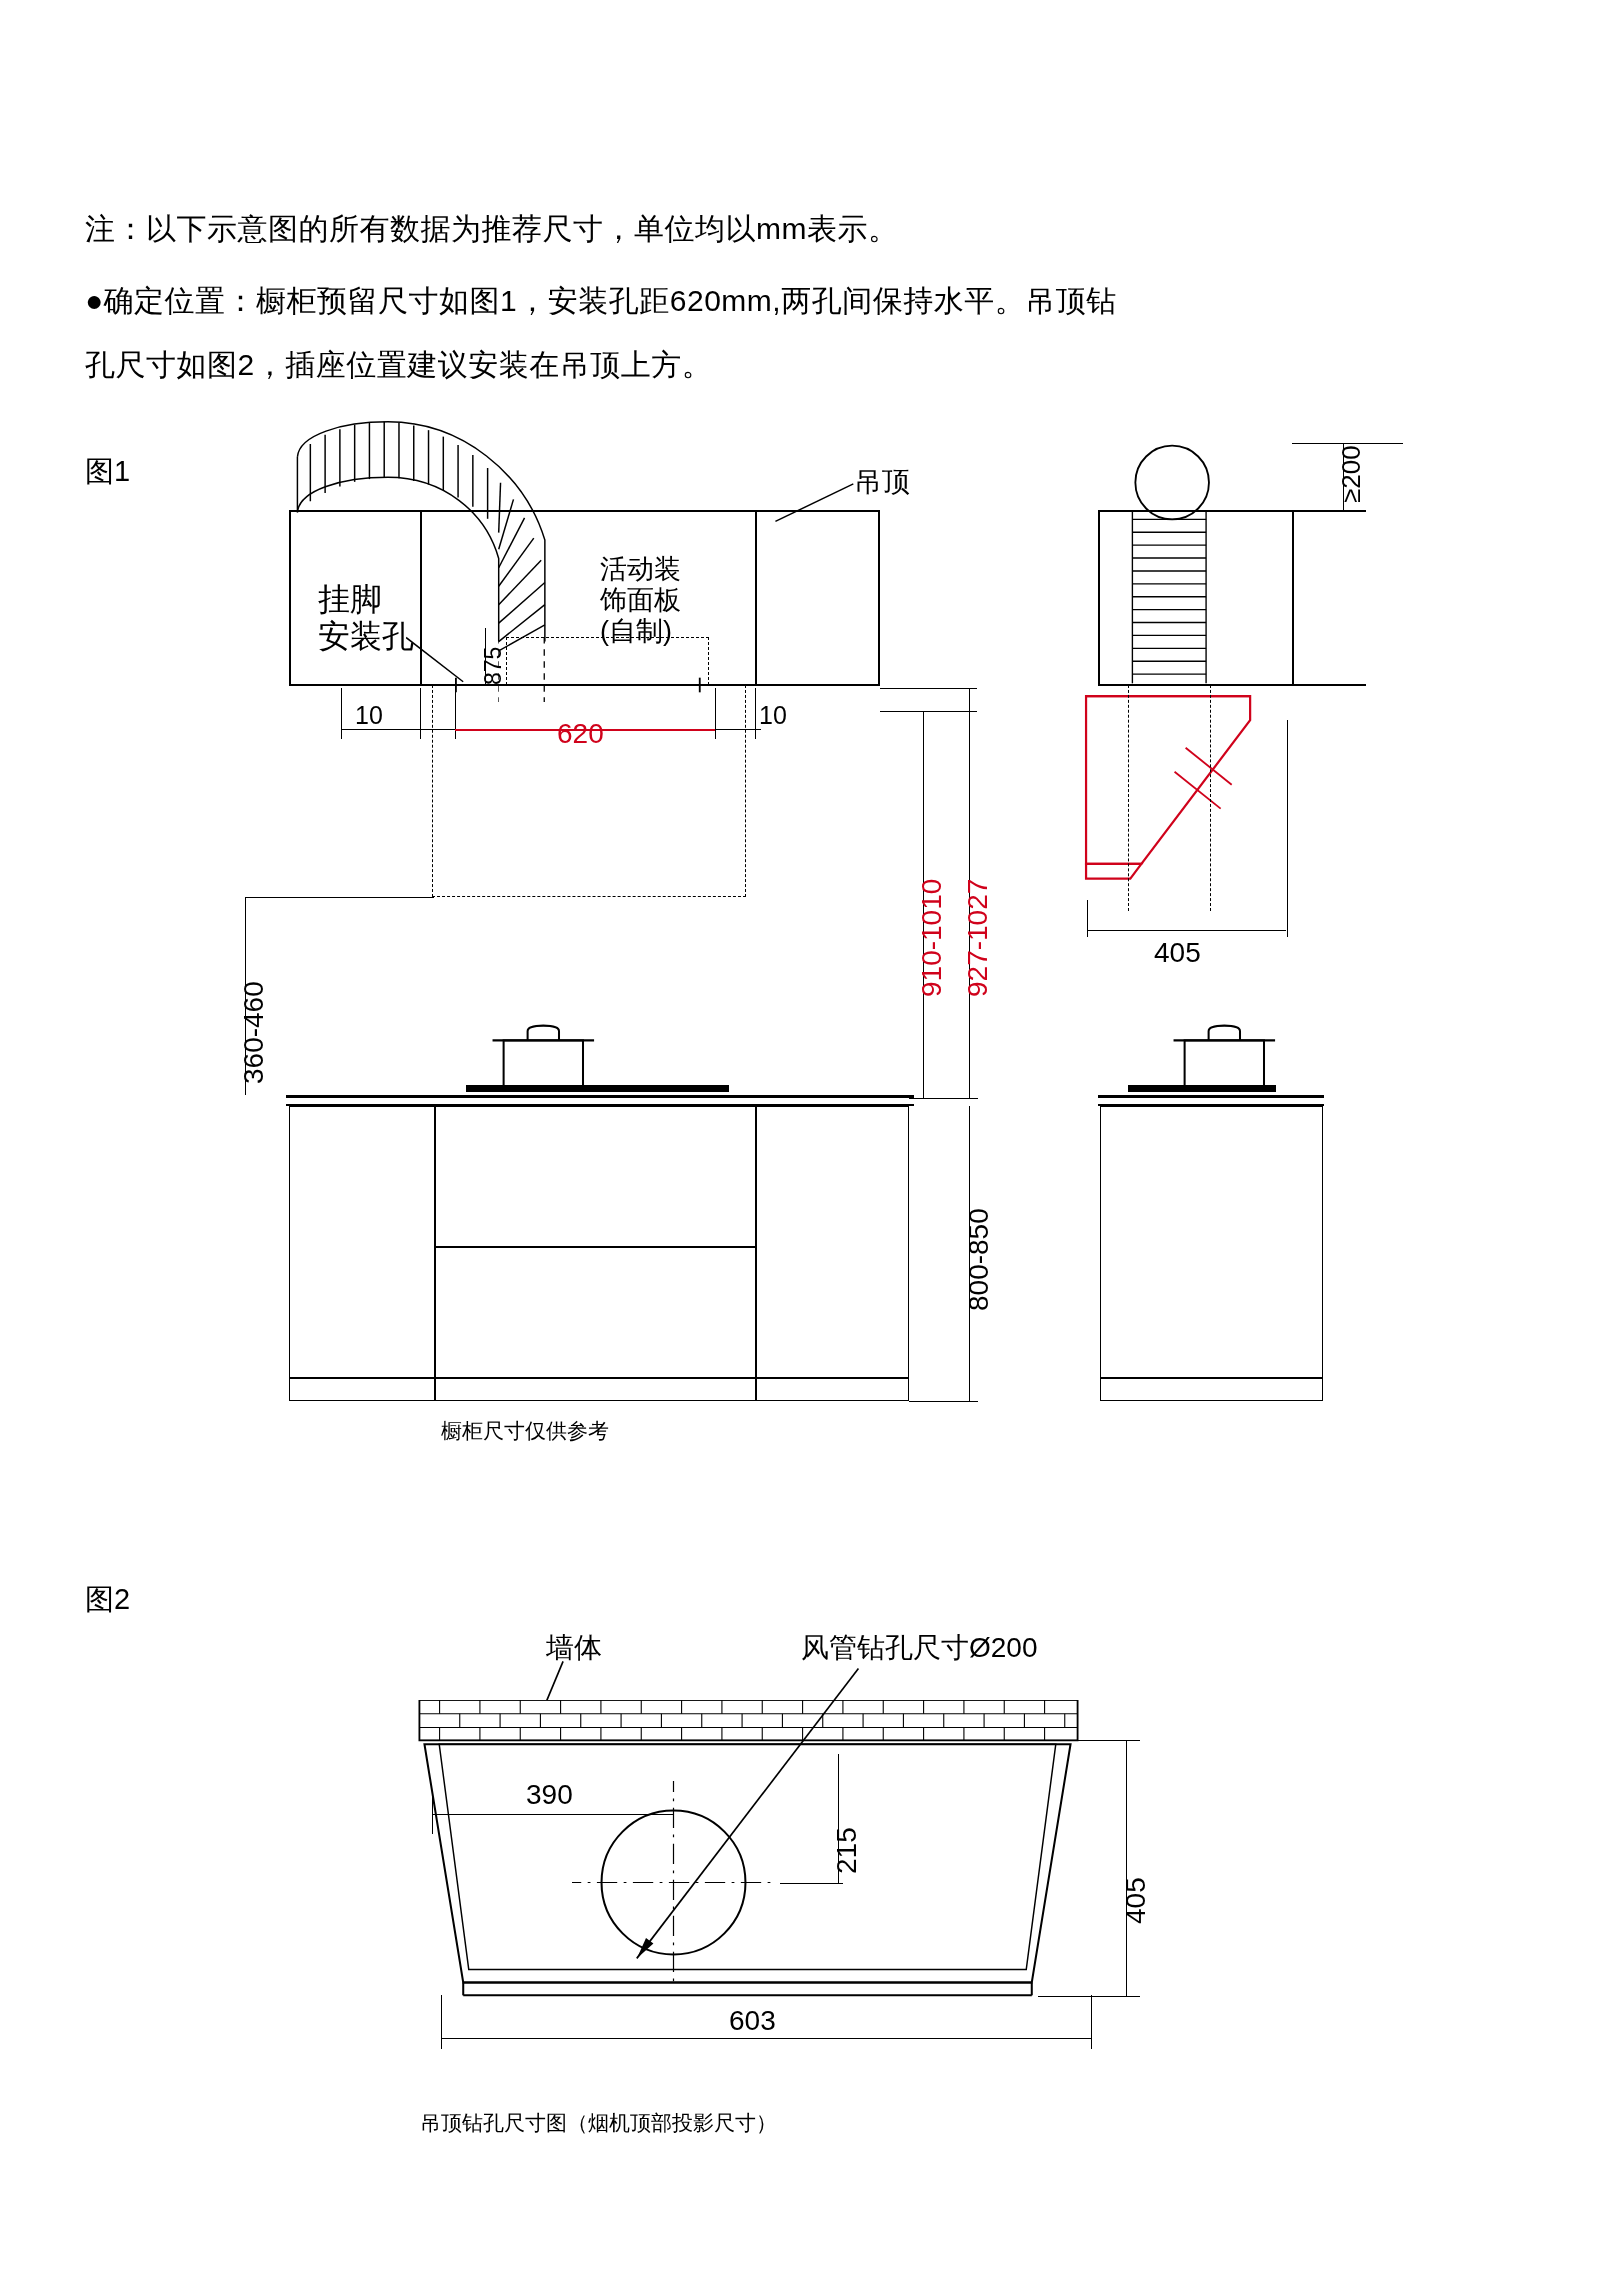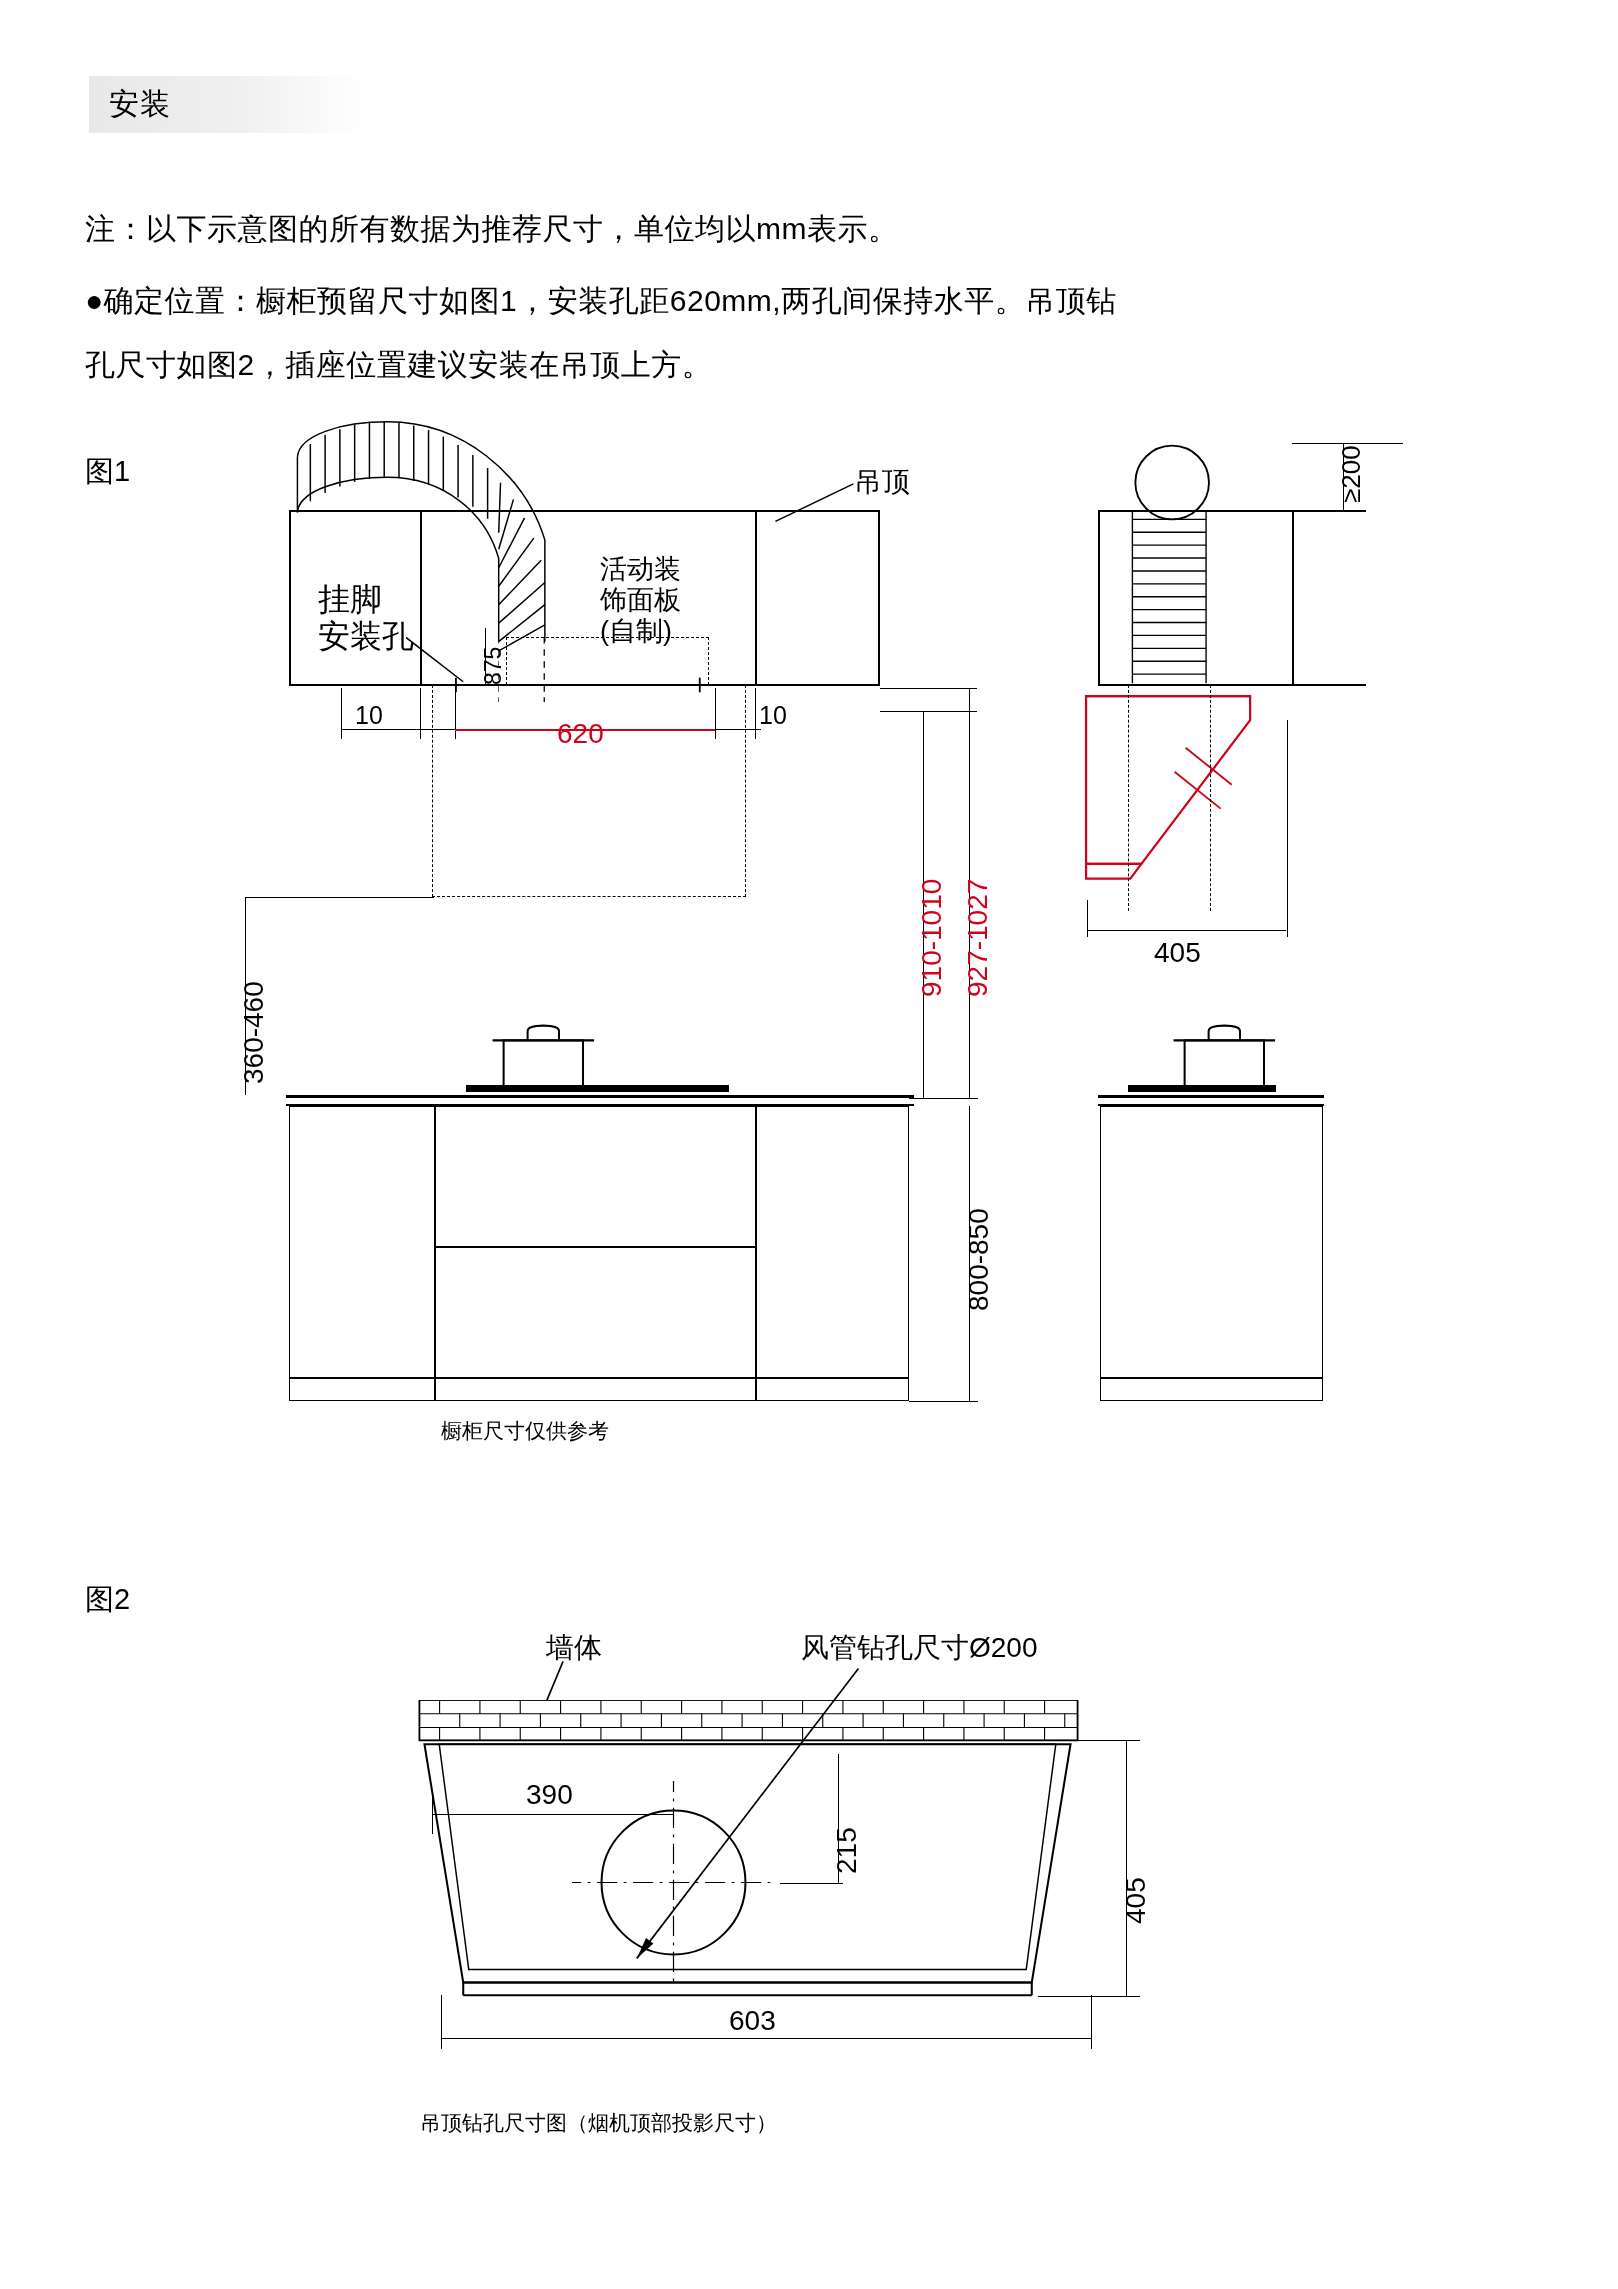--- a/index.html
+++ b/index.html
@@ -89,21 +89,20 @@
     font-size: 21px;
     white-space: nowrap;
     font-family: Liberation Mono, monospace;
   }
 </style>
 </head>
 <body>
 
 <div class="page">
 
-  <div class="section-title">安装</div>
   <div class="note-line note-1">注：以下示意图的所有数据为推荐尺寸，单位均以mm表示。</div>
   <div class="note-line note-2">●确定位置：橱柜预留尺寸如图1，安装孔距620mm,两孔间保持水平。吊顶钻</div>
   <div class="note-line note-3">孔尺寸如图2，插座位置建议安装在吊顶上方。</div>
 
   <div class="fig-label" style="left:85px; top:452px;">图1</div>
 
   <div class="dwg" style="left:0; top:0; width:1426px; height:1495px;padding-left:36px;">
 
     <svg style="position:absolute; left:277px; top:420px; width:388px; height:277px;" viewBox="0 0 420 300" width="388" height="277">
       <g stroke="#000" stroke-width="1.6" fill="none">

